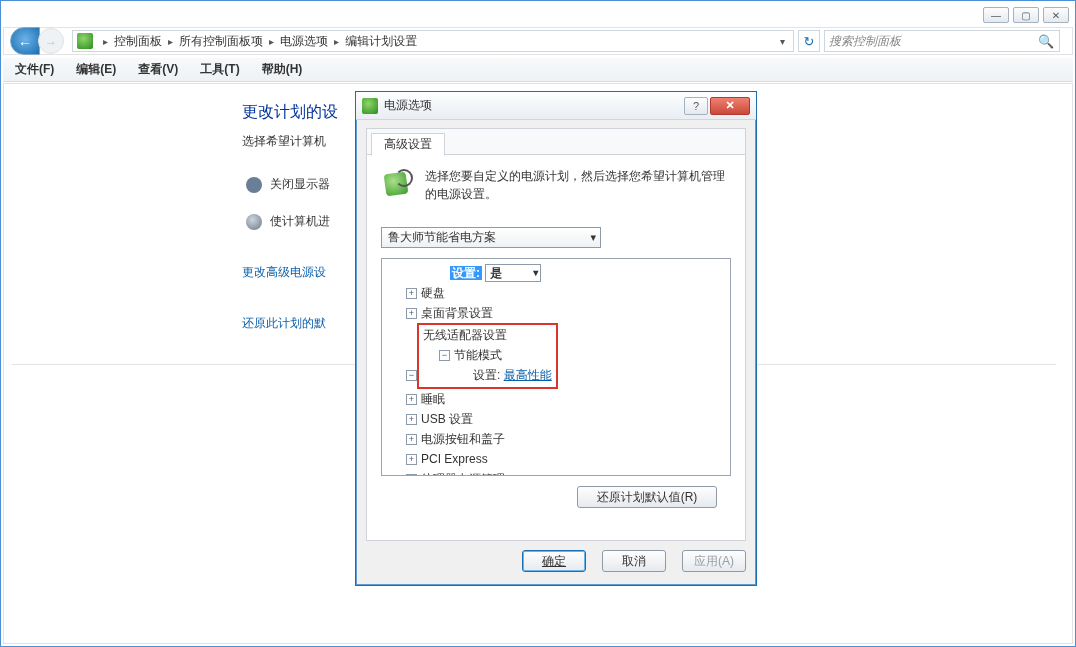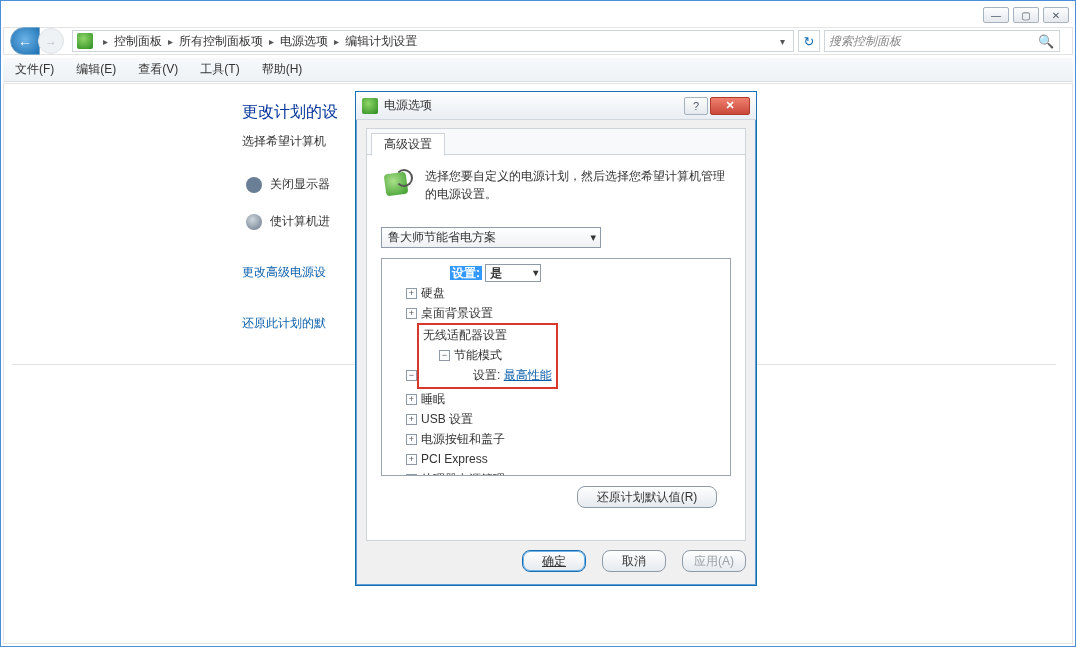--- a/index.html
+++ b/index.html
@@ -16,34 +16,34 @@
 .navfwd { width: 26px; height: 26px; border-radius: 13px; background: #eef2f5; border: 1px solid #dfe3e7; margin-left: -2px; display:flex;align-items:center;justify-content:center;color:#b8c0c8;font-size:12px;}
 .addrbar { flex: 1; height: 22px; margin: 0 4px 0 8px; border: 1px solid #cfd6dd; display: flex; align-items: center; padding: 0 4px; background:#fff; font-size: 12px; color:#333; }
 .addrbar .addricon { width:16px;height:16px;background:radial-gradient(circle at 40% 35%,#8fd66a,#2a8a1d);border-radius:2px;margin-right:4px;display:inline-block;}
 .addrbar .sep { margin: 0 6px; color:#555; font-size:10px;}
 .addrdrop { margin-left:auto; color:#555;font-size:10px; padding:0 4px;}
 .refresh { width: 22px; height: 22px; border: 1px solid #cfd6dd; margin-right: 4px; display:flex;align-items:center;justify-content:center;color:#1a6fb0;font-size:13px; background:#fff;}
 .searchbar { width: 236px; height: 22px; border: 1px solid #cfd6dd; margin-right: 12px; display:flex; align-items:center; padding:0 4px; color:#888; font-size:12px; font-style:italic; background:#fff;}
 .searchbar .sicon { margin-left:auto; color:#5a8bb8; font-style:normal; font-size:13px;}
 
 
-.menurow { position: absolute; left: 2px; right: 2px; top: 57px; height: 24px; background: linear-gradient(#f7f9fb,#eef2f5); border-bottom: 1px solid #d9dde1; display:flex; align-items:center; padding-left: 12px; font-size: 12px; color:#333; }
+.menurow { position: absolute; left: 2px; right: 2px; top: 57px; height: 24px; background: linear-gradient(#f7f9fb,#eef2f5); border-bottom: 1px solid #d9dde1; display:flex; align-items:center; padding-left: 12px; font-size: 12px; color:#333;font-weight:bold; }
 .menurow span { margin-right: 22px; }
 
 
 .bodyarea { position:absolute; left:2px; right:2px; top:82px; bottom:2px; background:#fff; border:1px solid #e3e3e3;}
 .content { position:absolute; left:8px; top:0; right:16px; height:270px; background:#fff; }
 .contentinner { border-bottom:1px solid #e3e3e3; padding: 18px 24px 20px 230px; }
 .h1 { color:#003399; font-size: 16px; margin-bottom: 10px;}
 .sub { font-size: 12px; color:#333; margin-bottom: 26px;}
 .optrow { display:flex; align-items:center; font-size:12px; color:#333; margin-bottom:20px; margin-left:4px;}
 .opticon { width:16px;height:16px;border-radius:8px;background:#6a7f95;margin-right:8px;display:inline-block;}
 .opticon.sleep { background: radial-gradient(circle at 40% 35%, #cdd6de, #677685);}
 .linkrow { font-size:12px; color:#0b5faa; margin-bottom:12px; margin-top:34px;}
-.btn { display:inline-block; min-width:64px; height:22px; line-height:20px; font-size:12px; text-align:center; border:1px solid #8e9aa8; border-radius:8px; background:linear-gradient(#fefefe,#e6eaee); padding:0 10px; color:#333; margin-left:8px;}
+.btn { display:inline-block; min-width:64px; height:22px; line-height:20px; font-size:12px; text-align:center; border:1px solid #8e9aa8; border-radius:3px; background:linear-gradient(#fefefe,#e6eaee); padding:0 10px; color:#333; margin-left:8px;}
 .btn.disabled { color:#9aa0a6; }
 
 
 .dialog { position:absolute; left:354px; top:90px; width:402px; height:495px; background:#f0f0f0; border:1px solid #1a6fb0; box-shadow: 0 0 0 1px #5f9cd3 inset;}
 .dlg-titlebar { height:28px; background:linear-gradient(#fdfefe,#e9eef4); display:flex; align-items:center; padding:0 6px; border-bottom:1px solid #d0d6dc;}
 .dlg-titlebar .dicon { width:16px;height:16px;background:radial-gradient(circle at 40% 35%,#8fd66a,#2a8a1d);border-radius:2px;margin-right:6px;}
 .dlg-title { font-size:12px; color:#333;}
 .dlg-titlectrls { margin-left:auto; display:flex; gap:2px;}
 .dlg-help { width:24px;height:18px;border:1px solid #a5b2c0;border-radius:2px;background:linear-gradient(#fdfdfd,#e5e9ee);font-size:11px;display:flex;align-items:center;justify-content:center;color:#505a66;}
 .dlg-close { width:40px;height:18px;border:1px solid #b03a2e;border-radius:2px;background:linear-gradient(#f08070,#c94a3b);color:#fff;font-size:11px;display:flex;align-items:center;justify-content:center;font-weight:bold;}

